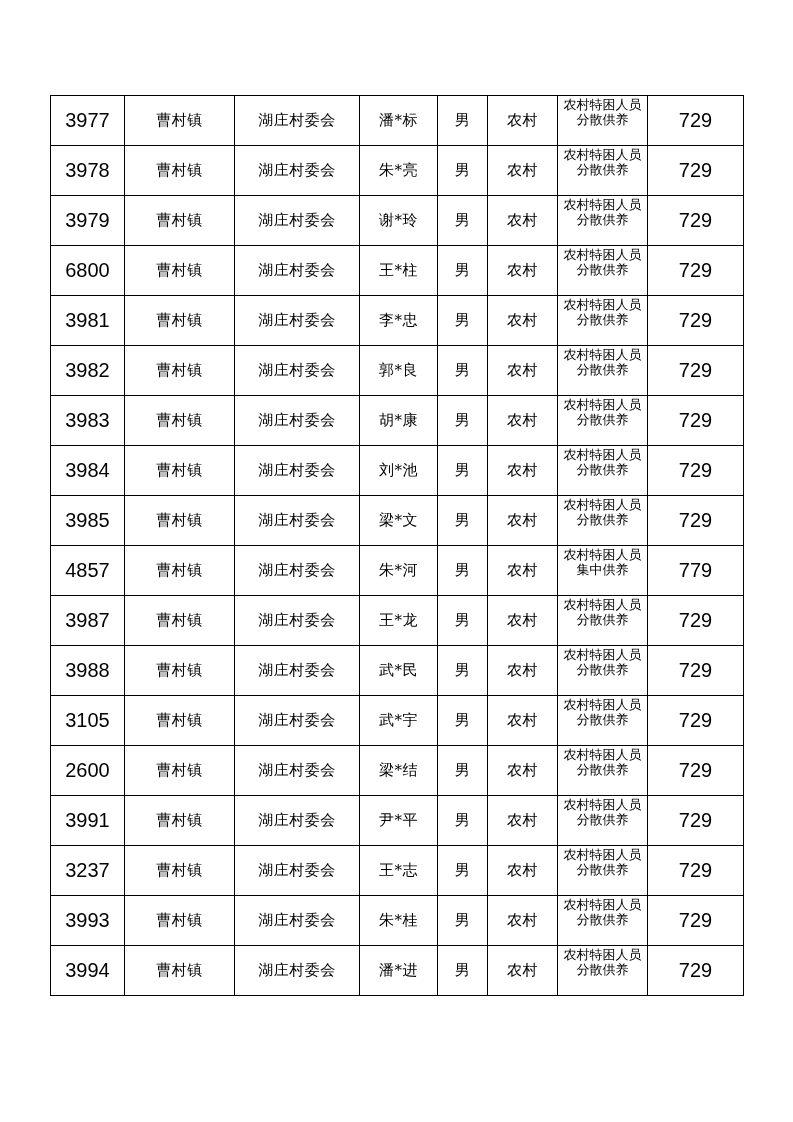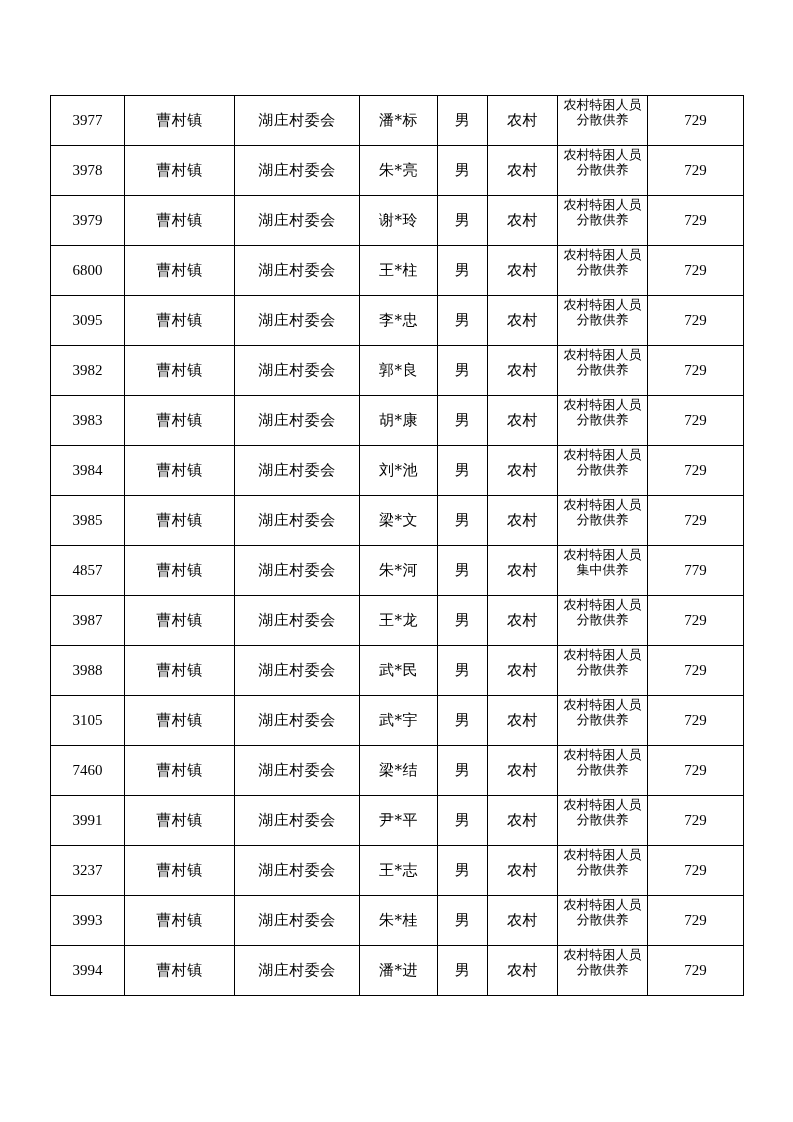--- a/index.html
+++ b/index.html
@@ -40,22 +40,22 @@
   col.c-index   { width: 74px; }
   col.c-town    { width: 110px; }
   col.c-village { width: 125px; }
   col.c-name    { width: 78px; }
   col.c-gender  { width: 50px; }
   col.c-type    { width: 70px; }
   col.c-cat     { width: 90px; }
   col.c-amount  { width: 96px; }
 
   .cell-num {
-    font-size: 15px;
-    font-family: Liberation Serif, serif;
+    font-size: 20px;
+    font-family: Liberation Sans, sans-serif;
   }
   .cell-cn {
     font-size: 15px;
     letter-spacing: 0.5px;
   }
   .cell-cat {
     font-size: 13px;
     line-height: 1.18;
     letter-spacing: 0px;
     display: block;
@@ -122,21 +122,21 @@
           <td><span class="cell-cn">湖庄村委会</span></td>
           <td><span class="cell-cn">王*柱</span></td>
           <td><span class="cell-cn">男</span></td>
           <td><span class="cell-cn">农村</span></td>
           <td>
             <span class="cell-cat">农村特困人员分散供养</span>
           </td>
           <td><span class="cell-num">729</span></td>
         </tr>
         <tr>
-          <td><span class="cell-num">3095</span></td>
+          <td><span class="cell-num">3981</span></td>
           <td><span class="cell-cn">曹村镇</span></td>
           <td><span class="cell-cn">湖庄村委会</span></td>
           <td><span class="cell-cn">李*忠</span></td>
           <td><span class="cell-cn">男</span></td>
           <td><span class="cell-cn">农村</span></td>
           <td>
             <span class="cell-cat">农村特困人员分散供养</span>
           </td>
           <td><span class="cell-num">729</span></td>
         </tr>
@@ -230,21 +230,21 @@
           <td><span class="cell-cn">湖庄村委会</span></td>
           <td><span class="cell-cn">武*宇</span></td>
           <td><span class="cell-cn">男</span></td>
           <td><span class="cell-cn">农村</span></td>
           <td>
             <span class="cell-cat">农村特困人员分散供养</span>
           </td>
           <td><span class="cell-num">729</span></td>
         </tr>
         <tr>
-          <td><span class="cell-num">7460</span></td>
+          <td><span class="cell-num">2600</span></td>
           <td><span class="cell-cn">曹村镇</span></td>
           <td><span class="cell-cn">湖庄村委会</span></td>
           <td><span class="cell-cn">梁*结</span></td>
           <td><span class="cell-cn">男</span></td>
           <td><span class="cell-cn">农村</span></td>
           <td>
             <span class="cell-cat">农村特困人员分散供养</span>
           </td>
           <td><span class="cell-num">729</span></td>
         </tr>

